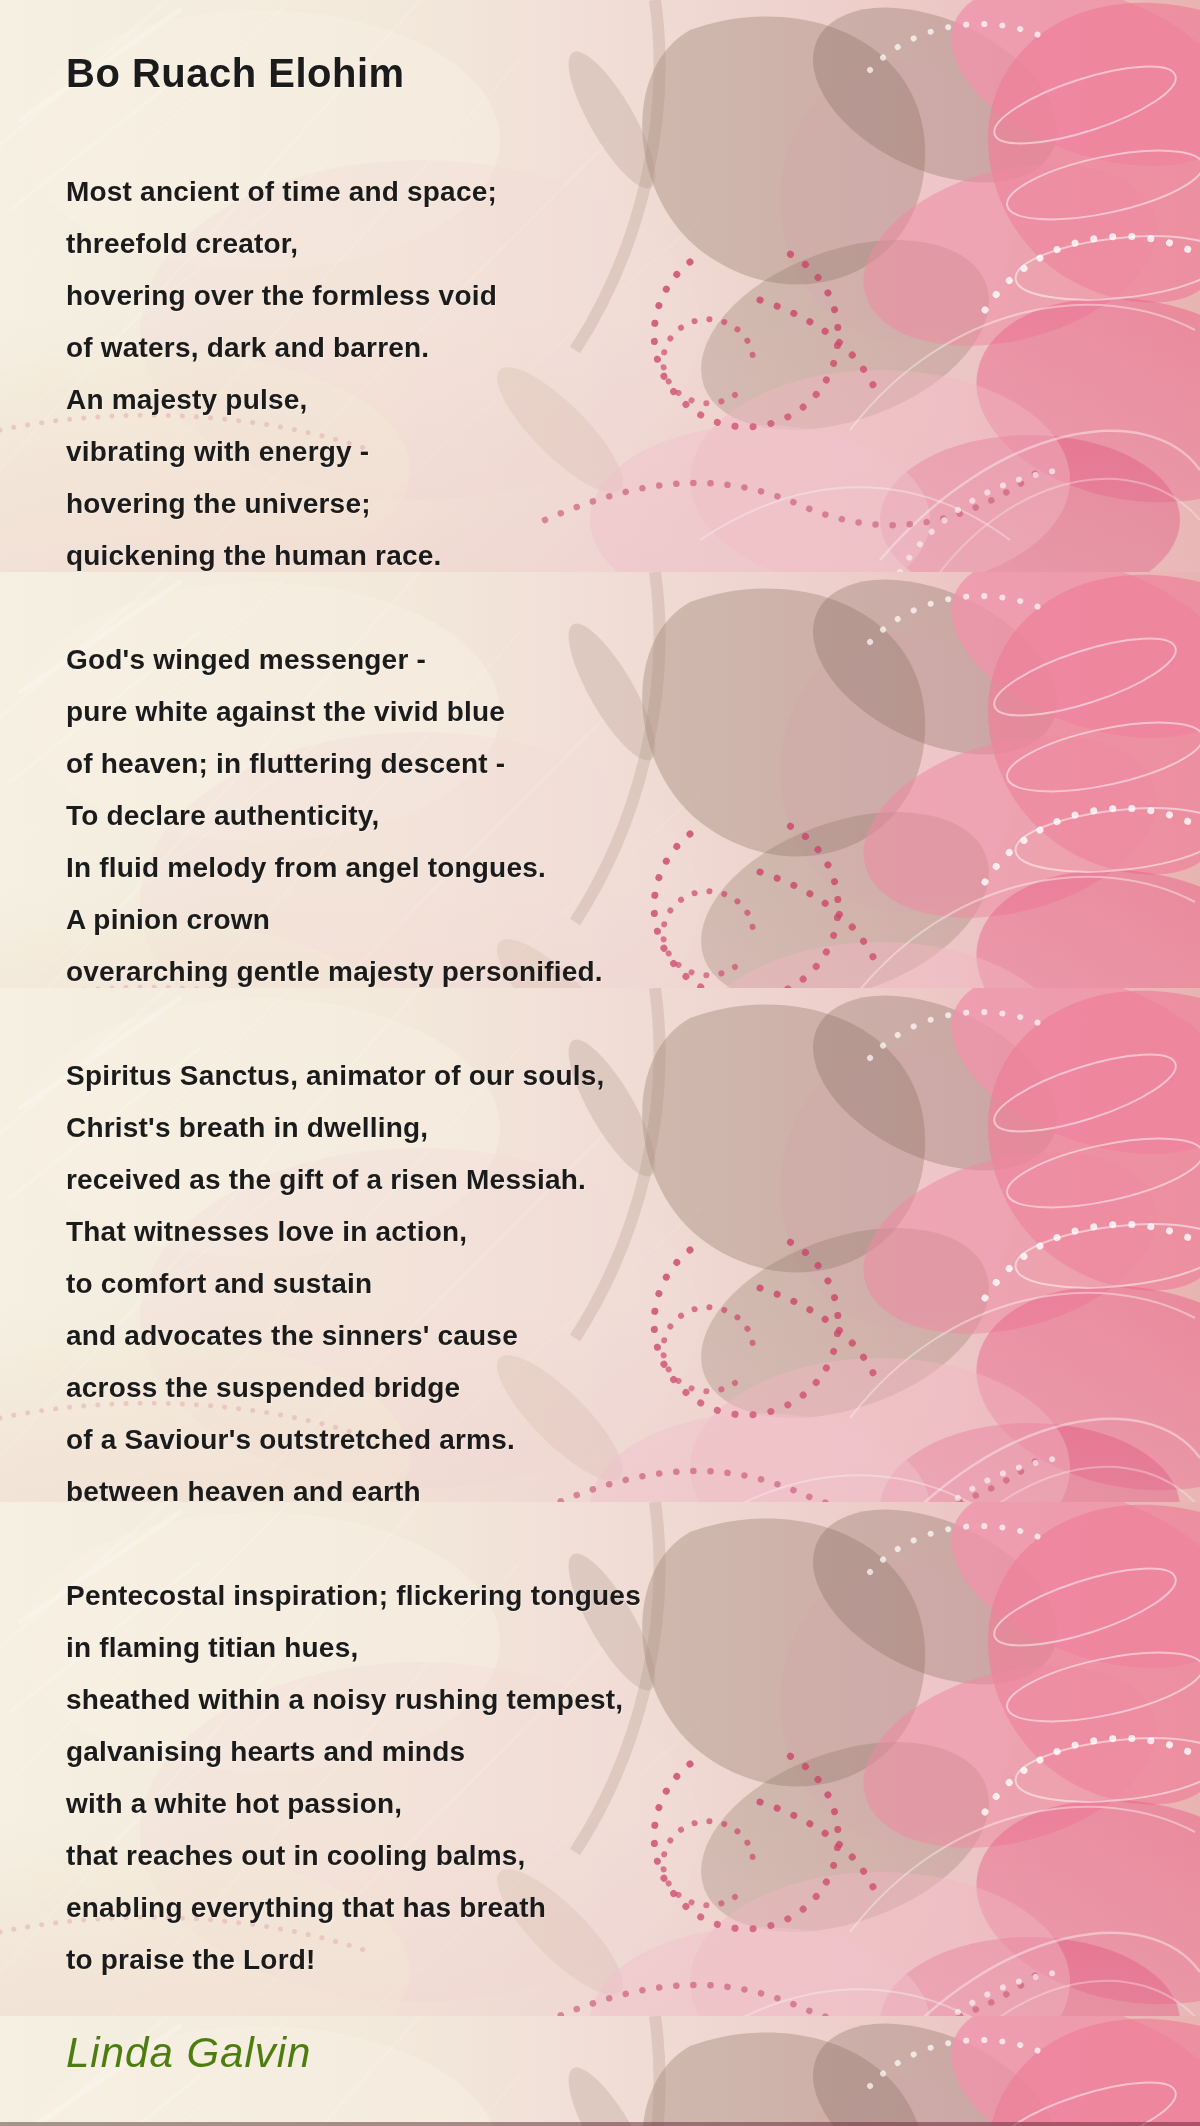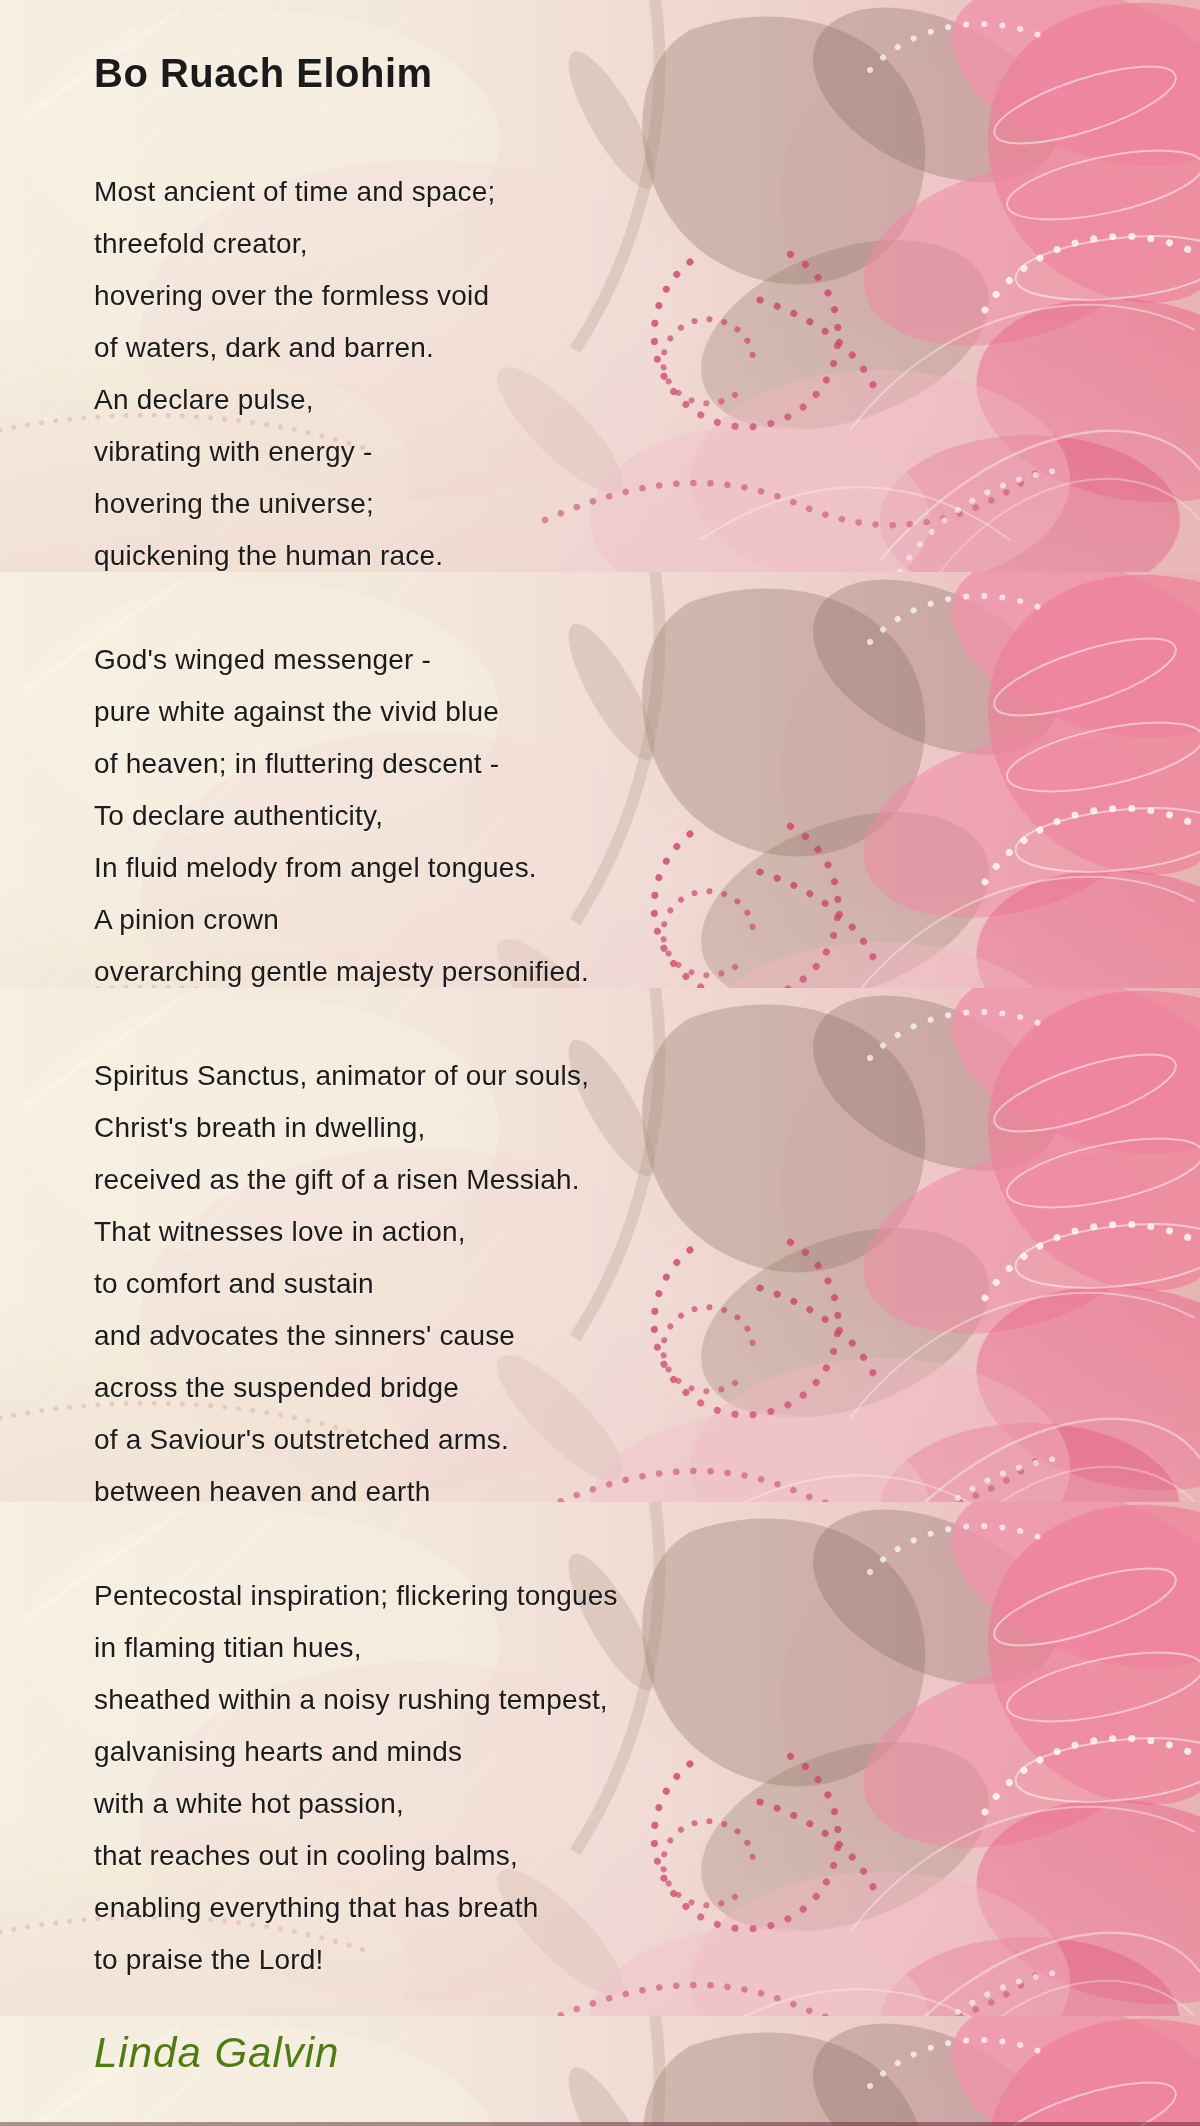--- a/index.html
+++ b/index.html
@@ -18,32 +18,31 @@
   .bg-section svg{display:block;}
   .bottom-edge{
     position:absolute;left:0;bottom:0;width:1200px;height:4px;
     background:linear-gradient(to right,rgba(95,75,66,.55),rgba(124,47,69,.6));
   }
   
   .content{
     position:absolute;inset:0;
     padding-left:66px;padding-right:40px;
     color:var(--text-color,#1b1b1b);
-    margin-left:28px;
   }
   .poem-title{
     margin:50px 0 0 0;
     font-size:40px;line-height:46px;font-weight:bold;
     letter-spacing:.5px;
     text-shadow:1px 1px 0 rgba(255,255,255,.55);
   }
   .stanzas{margin-top:70px;}
   .stanza + .stanza{margin-top:52px;}
   .line{
-    font-size:28px;line-height:52px;font-weight:normal;
+    font-size:28px;line-height:52px;font-weight:bold;
     letter-spacing:.2px;
     text-shadow:1px 1px 0 rgba(255,255,255,.35);
     white-space:nowrap;
   }
   .signature{
     margin-top:40px;
     font-size:42px;line-height:54px;
     font-style:italic;font-weight:normal;
     letter-spacing:1px;
     color:#4d7c0f;
@@ -169,21 +168,21 @@
   </div>
 
   <div class="content">
     <h1 class="poem-title">Bo Ruach Elohim</h1>
     <div class="stanzas" id="stanzas">
         <div class="stanza">
           <div class="line">Most ancient of time and space;</div>
           <div class="line">threefold creator,</div>
           <div class="line">hovering over the formless void</div>
           <div class="line">of waters, dark and barren.</div>
-          <div class="line">An declare pulse,</div>
+          <div class="line">An majesty pulse,</div>
           <div class="line">vibrating with energy -</div>
           <div class="line">hovering the universe;</div>
           <div class="line">quickening the human race.</div>
         </div>
         <div class="stanza">
           <div class="line">God's winged messenger -</div>
           <div class="line">pure white against the vivid blue</div>
           <div class="line">of heaven; in fluttering descent -</div>
           <div class="line">To declare authenticity,</div>
           <div class="line">In fluid melody from angel tongues.</div>

